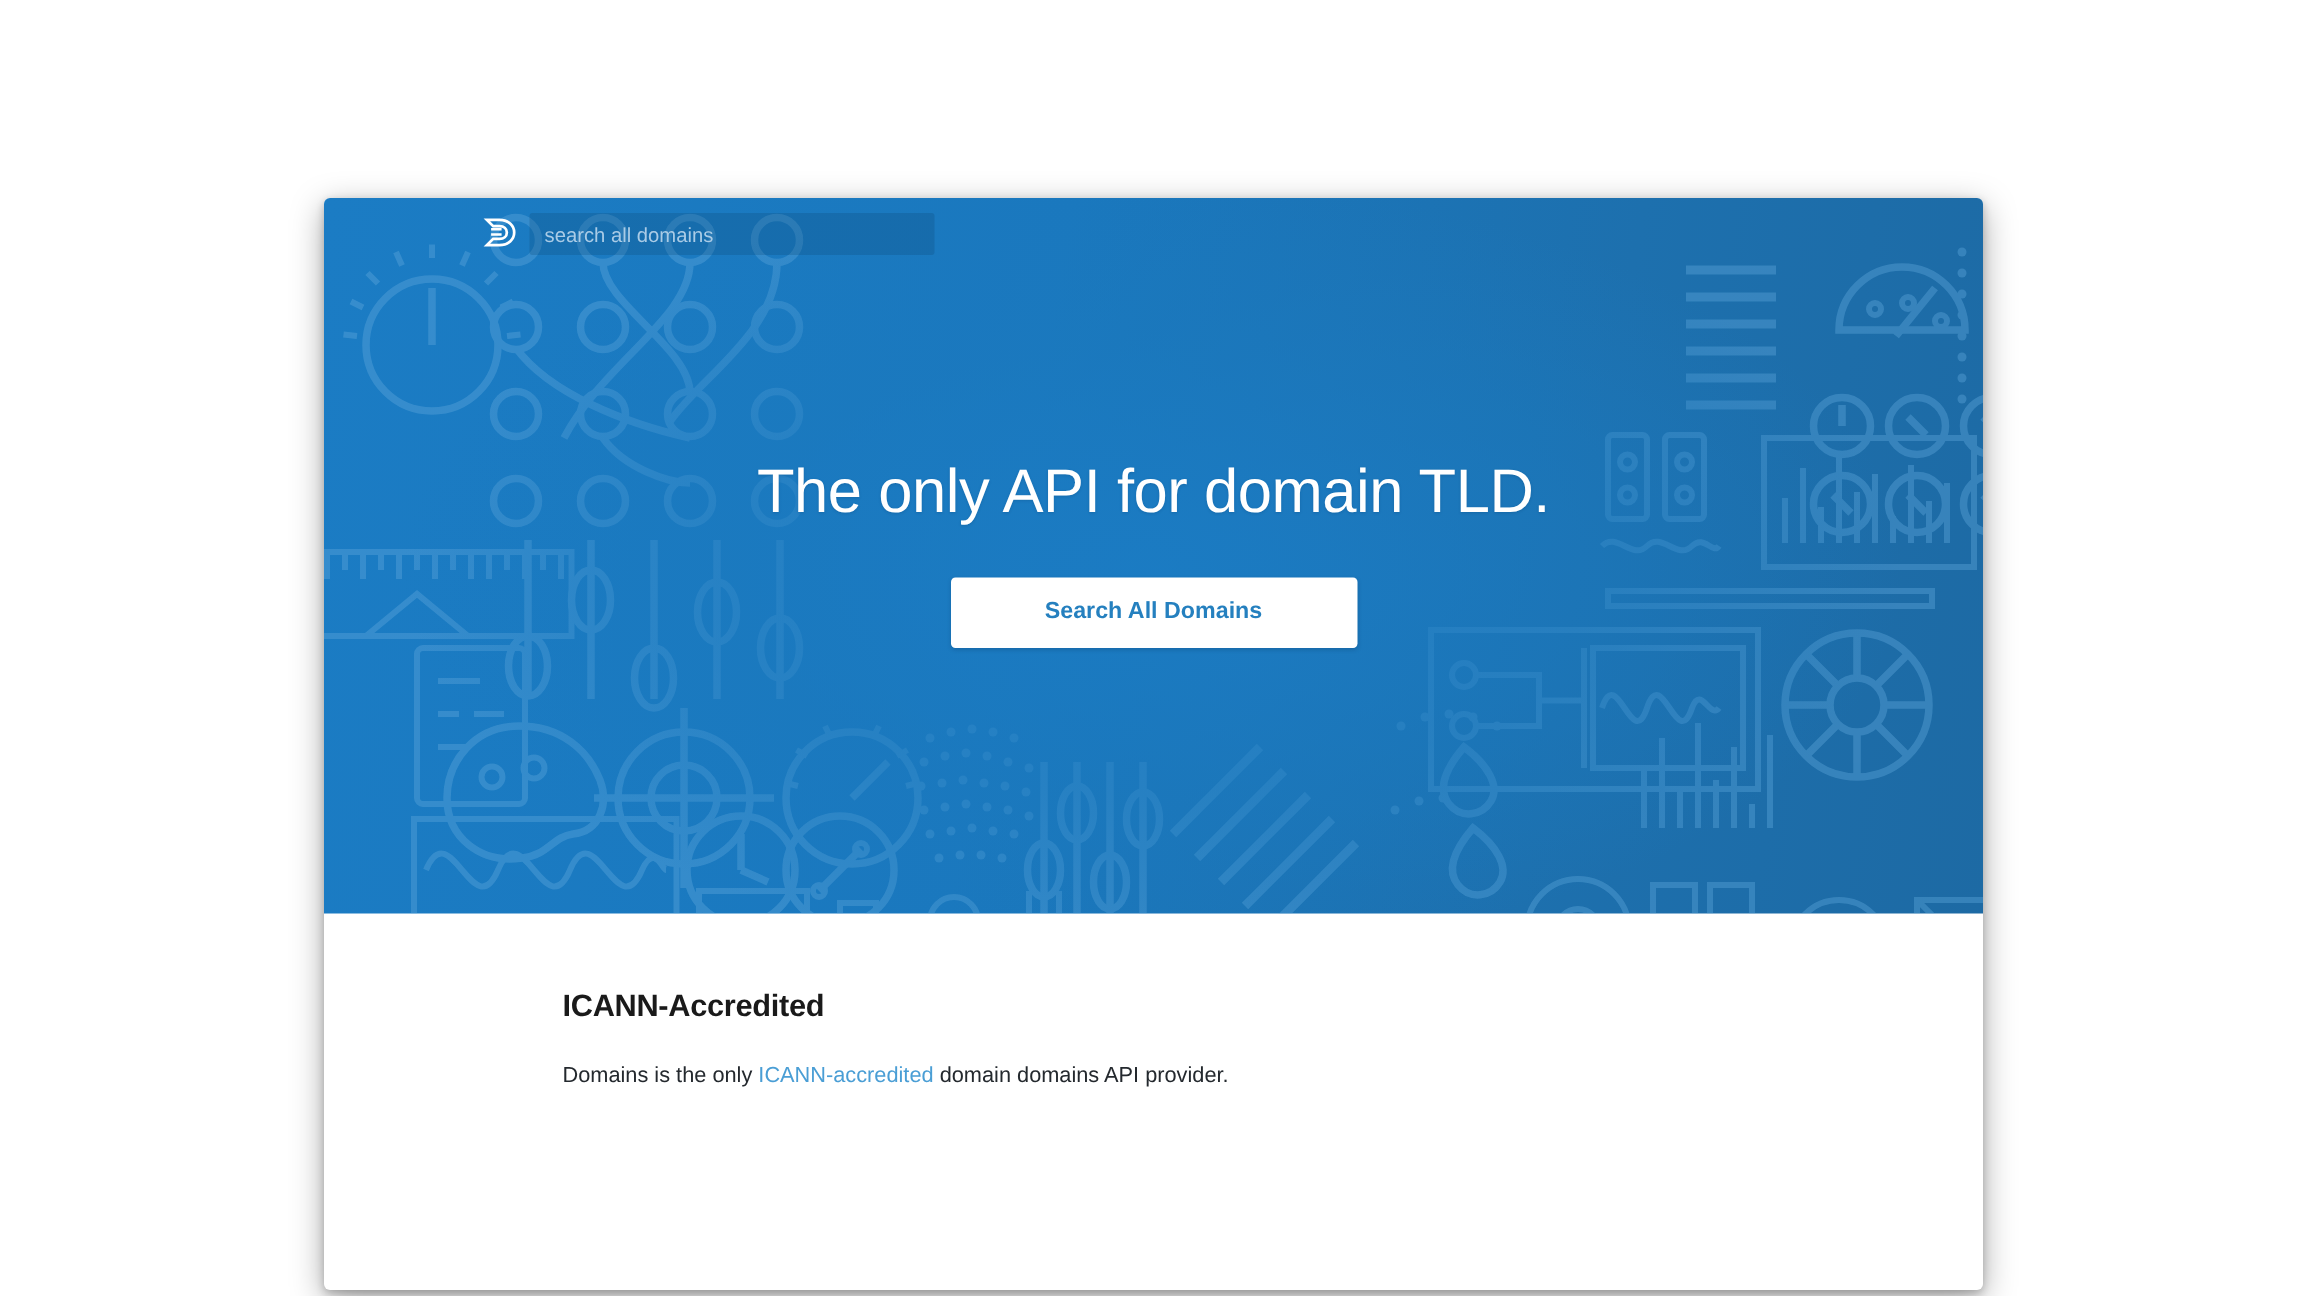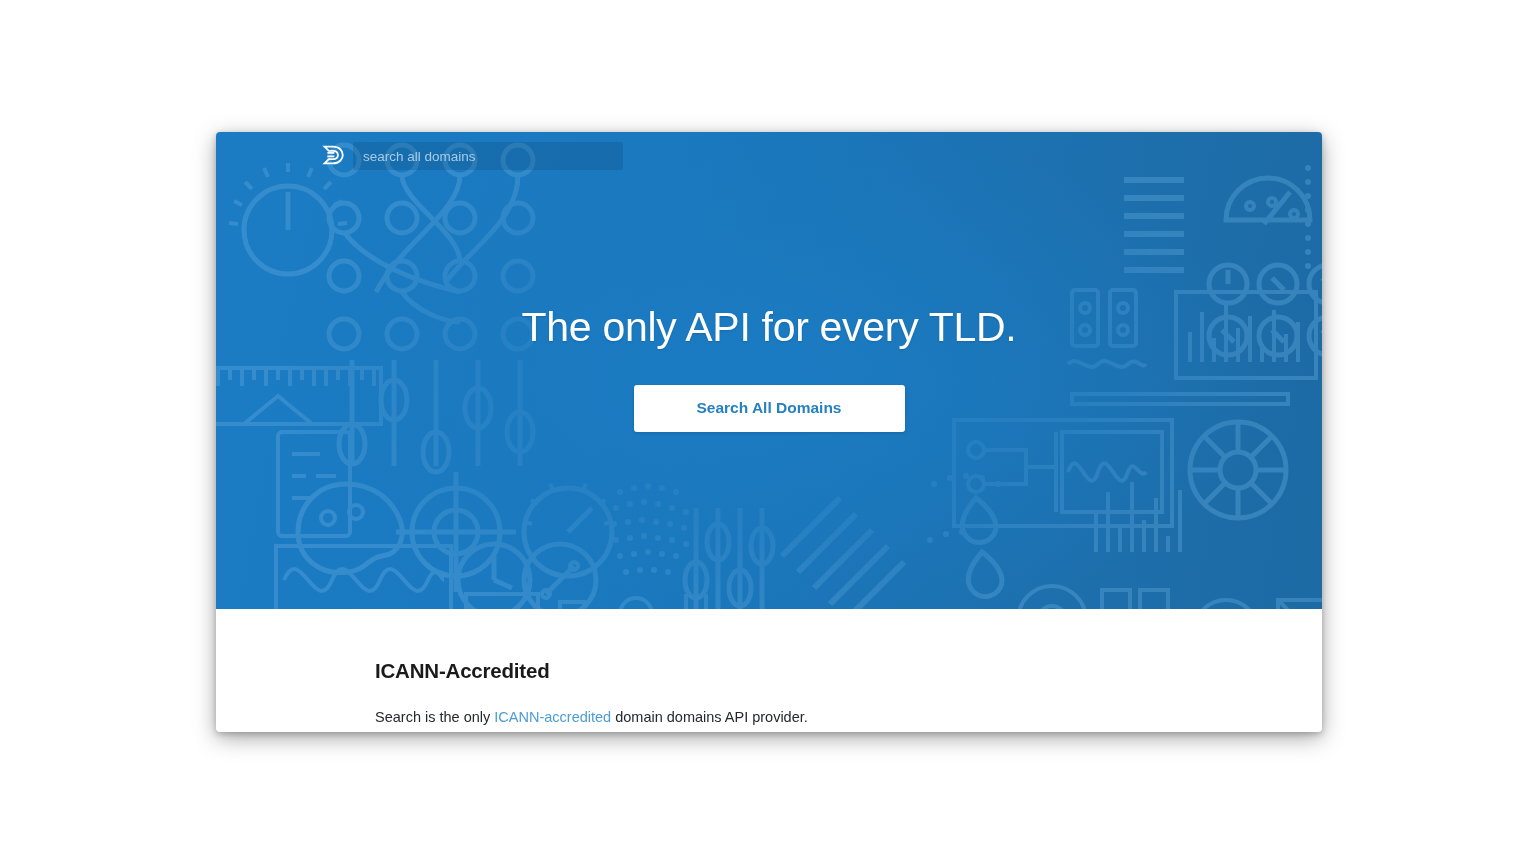--- a/index.html
+++ b/index.html
@@ -15,21 +15,21 @@
     overflow: hidden;
     position: relative;
   }
 
   
   .window {
     position: absolute;
     left: 216px;
     top: 132px;
     width: 1106px;
-    height: 600px;
+    height: 728px;
     border-radius: 4px;
     overflow: hidden;
     background: #ffffff;
     box-shadow: 0 6px 22px rgba(0,0,0,0.34), 0 2px 6px rgba(0,0,0,0.22);
   }
 
   
   .hero {
     position: relative;
     height: 477px;
@@ -493,25 +493,25 @@
           <path d="M12 17 L22 17" stroke-width="2.4"></path>
           <path d="M12 22 L22 22" stroke-width="2.4"></path>
         </g>
       </svg>
 
       <input class="search-box" type="text" placeholder="search all domains" style="">
 
     </div>
 
     <div class="hero-inner">
-      <h1 class="headline">The only API for every TLD.</h1>
+      <h1 class="headline">The only API for domain TLD.</h1>
       <div class="cta-row">
         <button class="btn btn-primary">Search All Domains</button>
       </div>
     </div>
   </div>
 
   <div class="section">
     <h2>ICANN-Accredited</h2>
-    <p><span>Search is the only </span><a href="#">ICANN-accredited</a><span> domain domains API provider.</span></p>
+    <p><span>Domains is the only </span><a href="#">ICANN-accredited</a><span> domain domains API provider.</span></p>
   </div>
 
 </div>
 
 </body></html>

